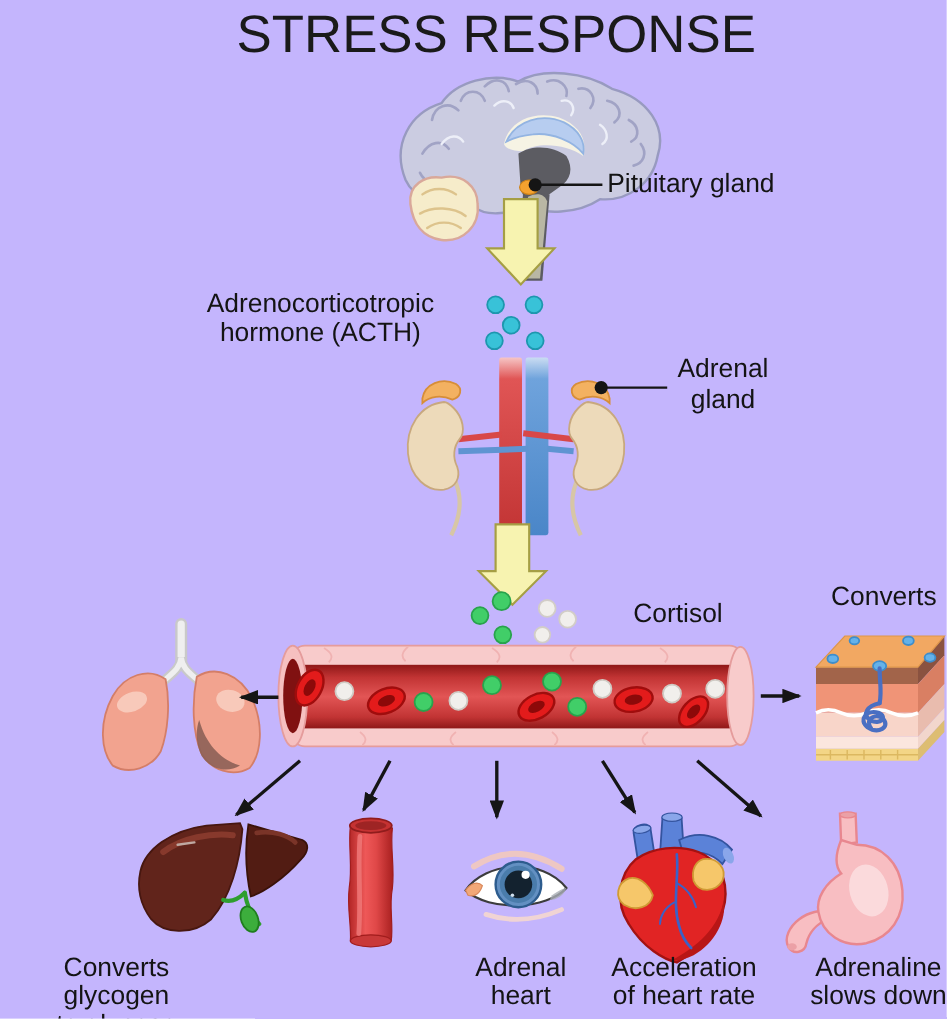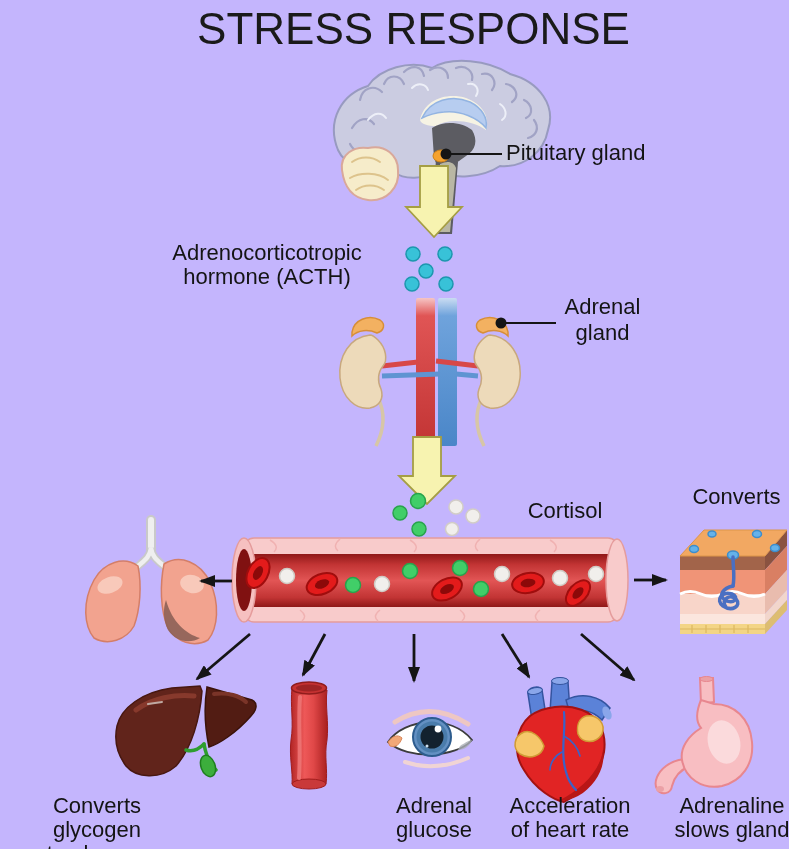--- a/index.html
+++ b/index.html
@@ -310,24 +310,24 @@
 
   <div class="lbl" style="left:515px;top:499px;width:100px;">Cortisol</div>
   <div class="lbl" style="left:684px;top:485px;width:105px;">Converts</div>
 
   <div class="lbl" style="left:7px;top:794px;width:180px;">
     <span>Converts glycogen</span><br>
     <span>to glucose</span>
   </div>
   <div class="lbl" style="left:384px;top:794px;width:100px;">
     <span>Adrenal</span><br>
-    <span>glucose</span>
+    <span>heart</span>
   </div>
   <div class="lbl" style="left:495px;top:794px;width:150px;text-align:center;">
     <span>Acceleration</span><br>
     <span>of heart rate</span>
   </div>
   <div class="lbl" style="left:657px;top:794px;width:150px;">
     <span>Adrenaline</span><br>
-    <span>slows gland</span>
+    <span>slows down</span>
   </div>
 
 </div>
 
 </body></html>

